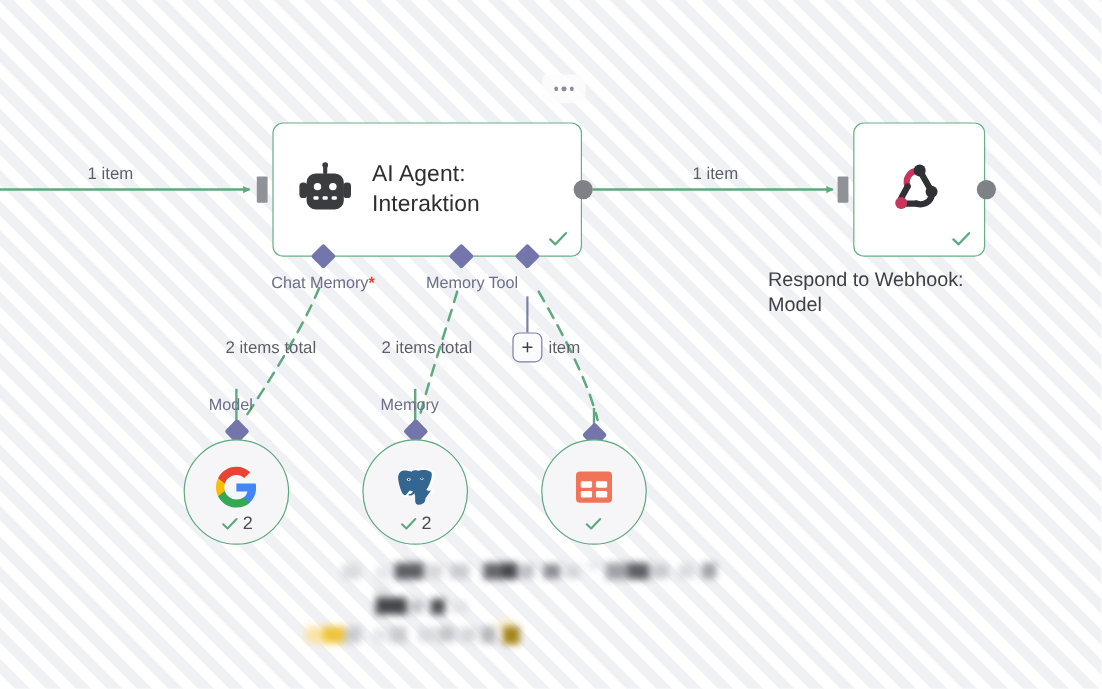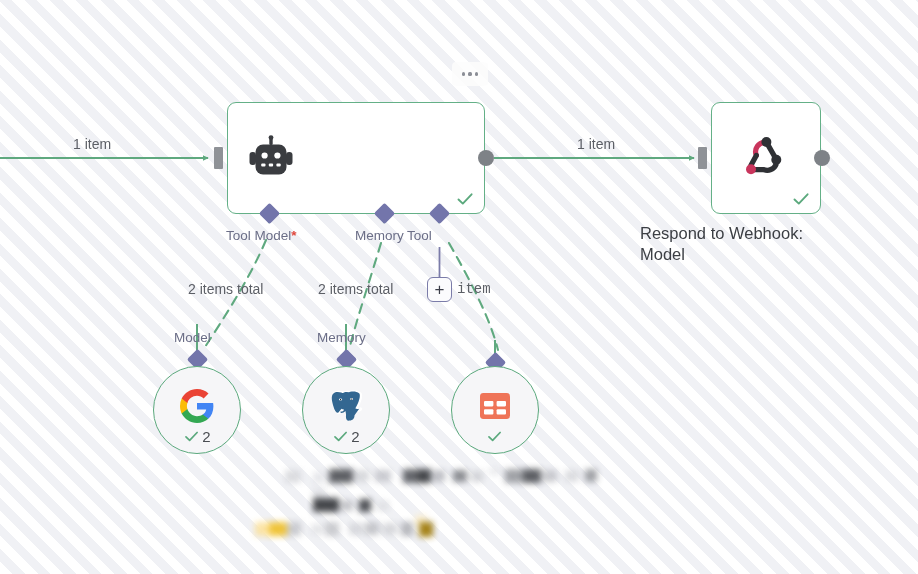--- a/index.html
+++ b/index.html
@@ -292,20 +292,24 @@
         <rect x="1.5" y="17" width="6.5" height="13" rx="3" fill="#3a3c40"></rect>
         <rect x="38" y="17" width="6.5" height="13" rx="3" fill="#3a3c40"></rect>
         <rect x="7.5" y="9.5" width="31" height="30" rx="7.5" fill="#3a3c40"></rect>
         <circle cx="16.6" cy="20.5" r="3.1" fill="#ffffff"></circle>
         <circle cx="29.4" cy="20.5" r="3.1" fill="#ffffff"></circle>
         <rect x="13.2" y="28.6" width="4.3" height="2.8" rx="1" fill="#ffffff"></rect>
         <rect x="20.8" y="28.6" width="4.3" height="2.8" rx="1" fill="#ffffff"></rect>
         <rect x="28.4" y="28.6" width="4.3" height="2.8" rx="1" fill="#ffffff"></rect>
       </svg>
     </span>
+    <div id="agent-title">
+      <div>AI Agent:</div>
+      <div>Interaktion</div>
+    </div>
     <span class="node-check">
       <svg viewBox="0 0 20 20" xmlns="http://www.w3.org/2000/svg" width="20" height="20">
         <path d="M3.5 10.5 L7.8 14.6 L16.6 5.3" stroke="currentColor" stroke-width="1.9" fill="none" stroke-linecap="round" stroke-linejoin="round"></path>
       </svg>
     </span>
   </div>
 
   <div class="port-in" style="left:214px; top:147px;"></div>
   <div class="port-out" style="left:478px; top:150px;"></div>
 
@@ -313,21 +317,21 @@
     <i></i>
     <i></i>
     <i></i>
   </div>
 
   <div class="diamond" style="left:262px; top:206px;"></div>
   <div class="diamond" style="left:377px; top:206px;"></div>
   <div class="diamond" style="left:432px; top:206px;"></div>
 
   <div class="port-label" style="left:226px; top:228px;">
-    <span>Tool Model</span><span class="req">*</span>
+    <span>Chat Memory</span><span class="req">*</span>
   </div>
   <div class="port-label" style="left:355px; top:228px;">Memory</div>
   <div class="port-label" style="left:407px; top:228px;">Tool</div>
 
   <div id="webhook-node" class="node-rect">
     <span id="webhook-icon">
       <svg viewBox="0 0 50 50" xmlns="http://www.w3.org/2000/svg" width="50" height="50">
         <path d="M24.5 9.2 A9.6 9.6 0 0 0 15.3 22.4" stroke="#c9355c" stroke-width="5.2" fill="none" stroke-linecap="round"></path>
         <path d="M15.3 22.4 L10.0 32.2" stroke="#2f3135" stroke-width="5.2" fill="none" stroke-linecap="round"></path>
         <circle cx="25.4" cy="9.0" r="5.0" fill="#2f3135"></circle>
@@ -349,21 +353,21 @@
 
   <div id="webhook-caption" class="node-caption">
     <div>Respond to Webhook:</div>
     <div>Model</div>
   </div>
 
   <div class="edge-label" style="left:73px; top:136px;">1 item</div>
   <div class="edge-label" style="left:577px; top:136px;">1 item</div>
   <div class="edge-label" style="left:188px; top:281px;">2 items total</div>
   <div class="edge-label" style="left:318px; top:281px;">2 items total</div>
-  <div class="edge-label" style="left:457px; top:281px;font-family:Liberation Mono, monospace;">item</div>
+  <div class="edge-label" style="left:457px; top:281px;">item</div>
 
   <div id="tool-add-button">
     <span>+</span>
   </div>
 
   <div class="port-label" style="left:174px; top:330px;text-align:right;">Model</div>
   <div class="diamond" style="left:190px; top:352px;"></div>
   <div class="subnode" style="left:153px; top:366px;">
     <span class="sn-icon">
       <svg viewBox="0 0 36 36" xmlns="http://www.w3.org/2000/svg" width="36" height="36">

